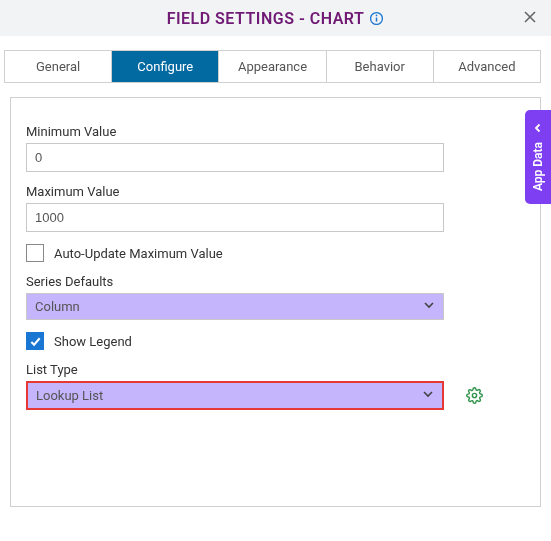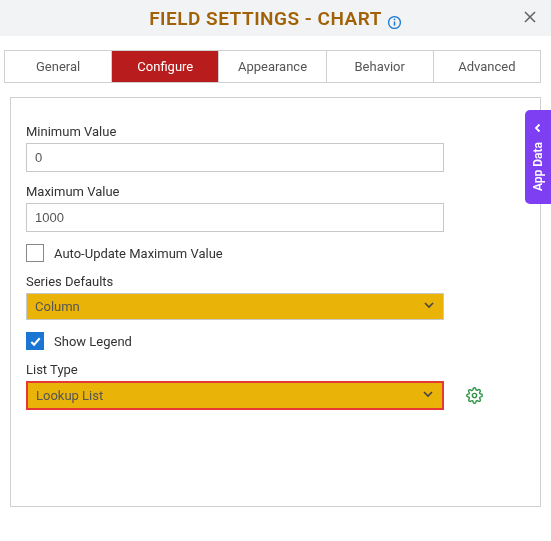--- a/index.html
+++ b/index.html
@@ -14,26 +14,26 @@
   }
   .header {
     background: #f1f3f4;
     height: 36px;
     display: flex;
     align-items: center;
     justify-content: center;
     position: relative;
   }
   .header-title {
-    color: #a16207;
-    font-size: 19px;
+    color: #701a75;
+    font-size: 16px;
     font-weight: 600;
     letter-spacing: 0.5px;
     display: flex;
-    align-items: flex-end;
+    align-items: center;
     gap: 5px;
   }
   .info-icon {
     display: inline-flex;
     width: 15px;
     height: 15px;
     color: #1976d2;
   }
   .close-btn {
     position: absolute;
@@ -57,21 +57,21 @@
     flex: 1;
     text-align: center;
     padding: 8px 4px;
     font-size: 13px;
     color: #555;
     cursor: pointer;
     border-right: 1px solid #d0d0d0;
   }
   .tab:last-child { border-right: none; }
   .tab.active {
-    background: #b91c1c;
+    background: #0369a1;
     color: #fff;
     font-weight: 400;
   }
   .panel {
     margin: 14px 10px 10px 10px;
     border: 1px solid #d0d0d0;
     padding: 26px 15px 20px 15px;
     height: 410px;
   }
   .form-label {
@@ -121,21 +121,21 @@
   .select {
     width: 418px;
     border: 1px solid #c8c8c8;
     padding: 5px 8px;
     font-size: 13px;
     color: #555;
     display: flex;
     align-items: center;
     justify-content: space-between;
     cursor: pointer;
-    background: #eab308;
+    background: #c4b5fd;
     margin-bottom: 12px;
   }
   .select.highlighted {
     border: 2px solid #e53935;
     margin-bottom: 10px;
   }
   .chev {
     color: #444;
   }
   .gear {

